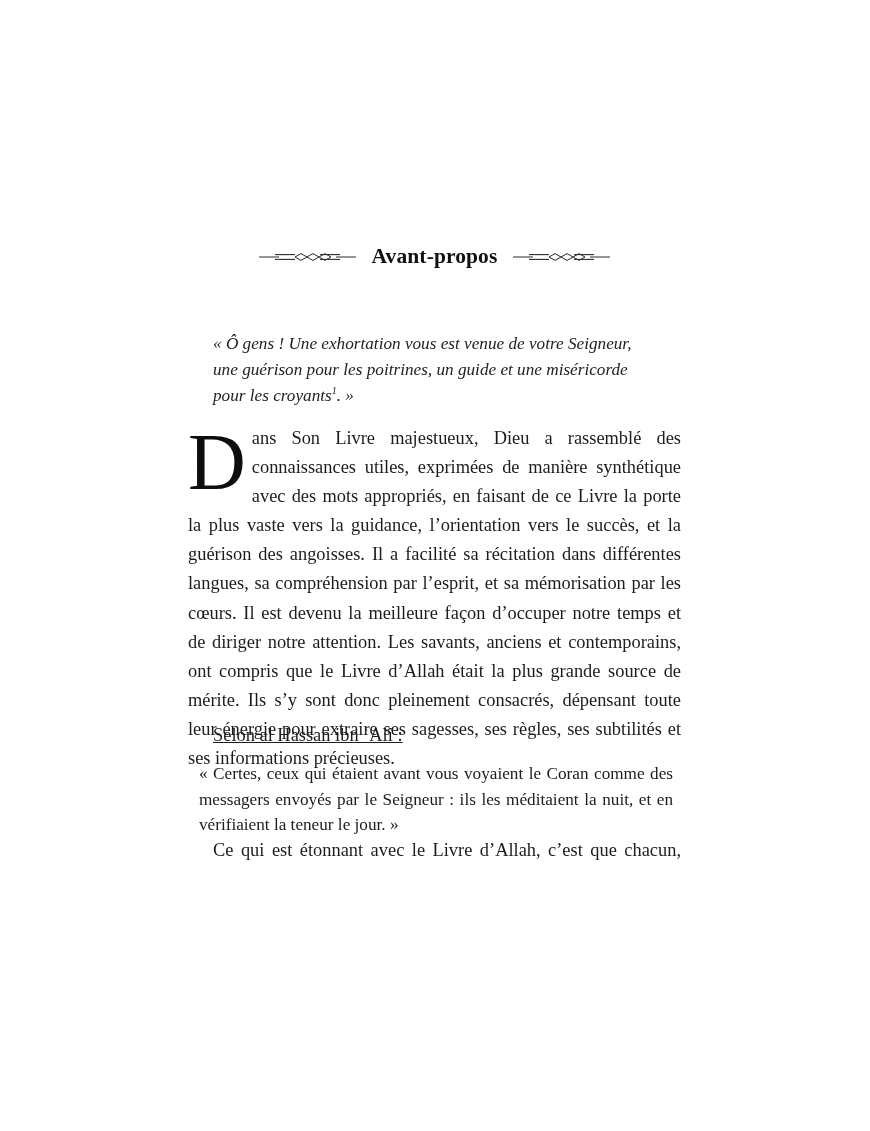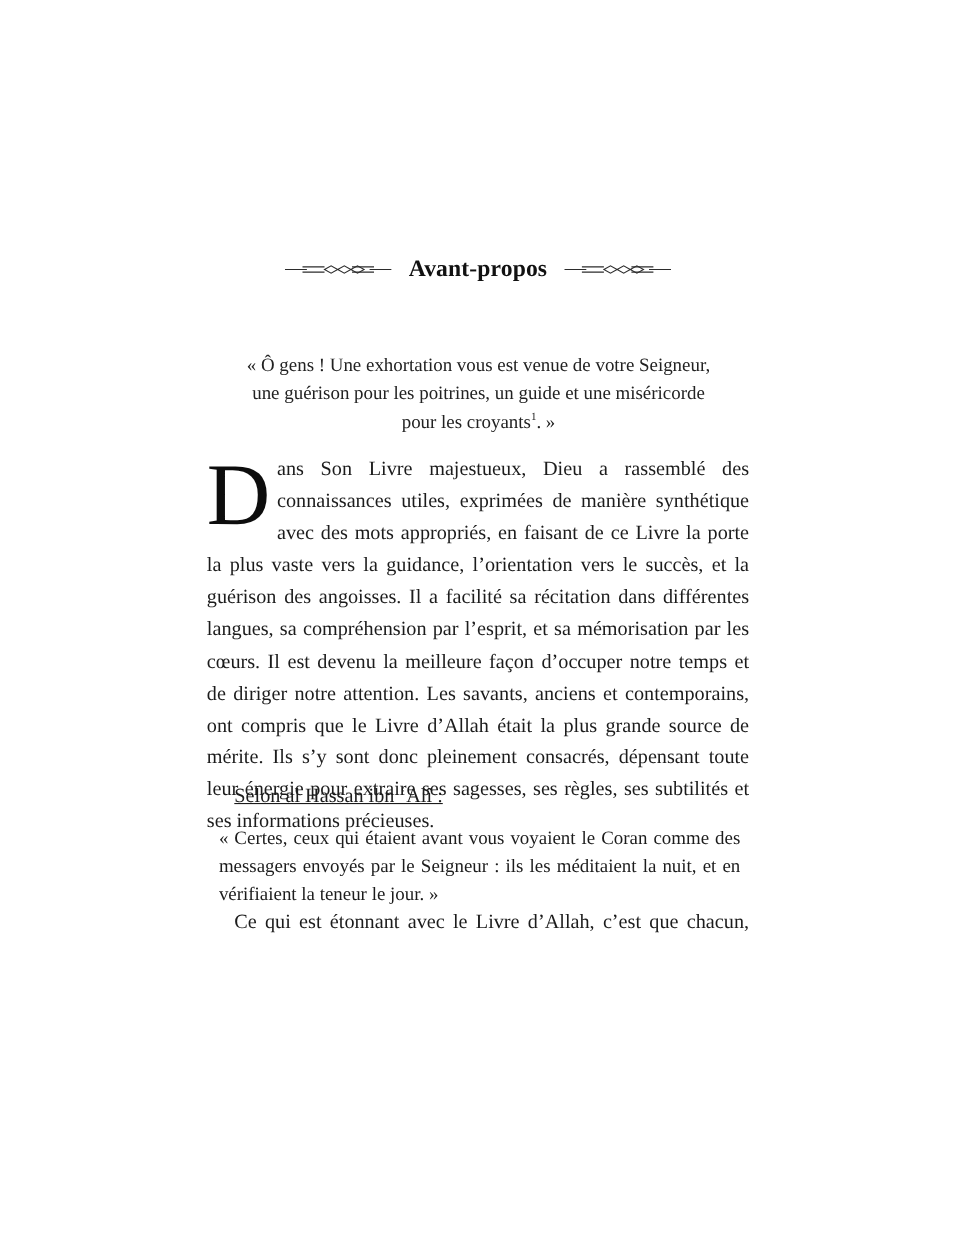--- a/index.html
+++ b/index.html
@@ -10,21 +10,21 @@
   body {
     font-family: "Liberation Serif", "DejaVu Serif", serif;
     color: #1a1a1a;
   }
   .page {
     position: relative;
     width: 870px;
     height: 847px;
     background: #ffffff;
     overflow: hidden;
-    margin: 4px auto;
+    margin: 16px auto;
   }
 
   
   .chapter-head {
     position: absolute;
     left: 188px;
     top: 228px;
     width: 493px;
     display: flex;
     align-items: center;
@@ -45,23 +45,24 @@
     color: #111111;
     white-space: nowrap;
   }
 
   
   .epigraph {
     position: absolute;
     left: 213px;
     top: 315px;
     width: 444px;
+    font-style: italic;
     font-size: 17.2px;
     line-height: 26px;
-    text-align: center;
+    text-align: left;
     color: #222222;
   }
   .epigraph sup {
     font-size: 10px;
     vertical-align: super;
     line-height: 0;
   }
 
   
   .body-block {

